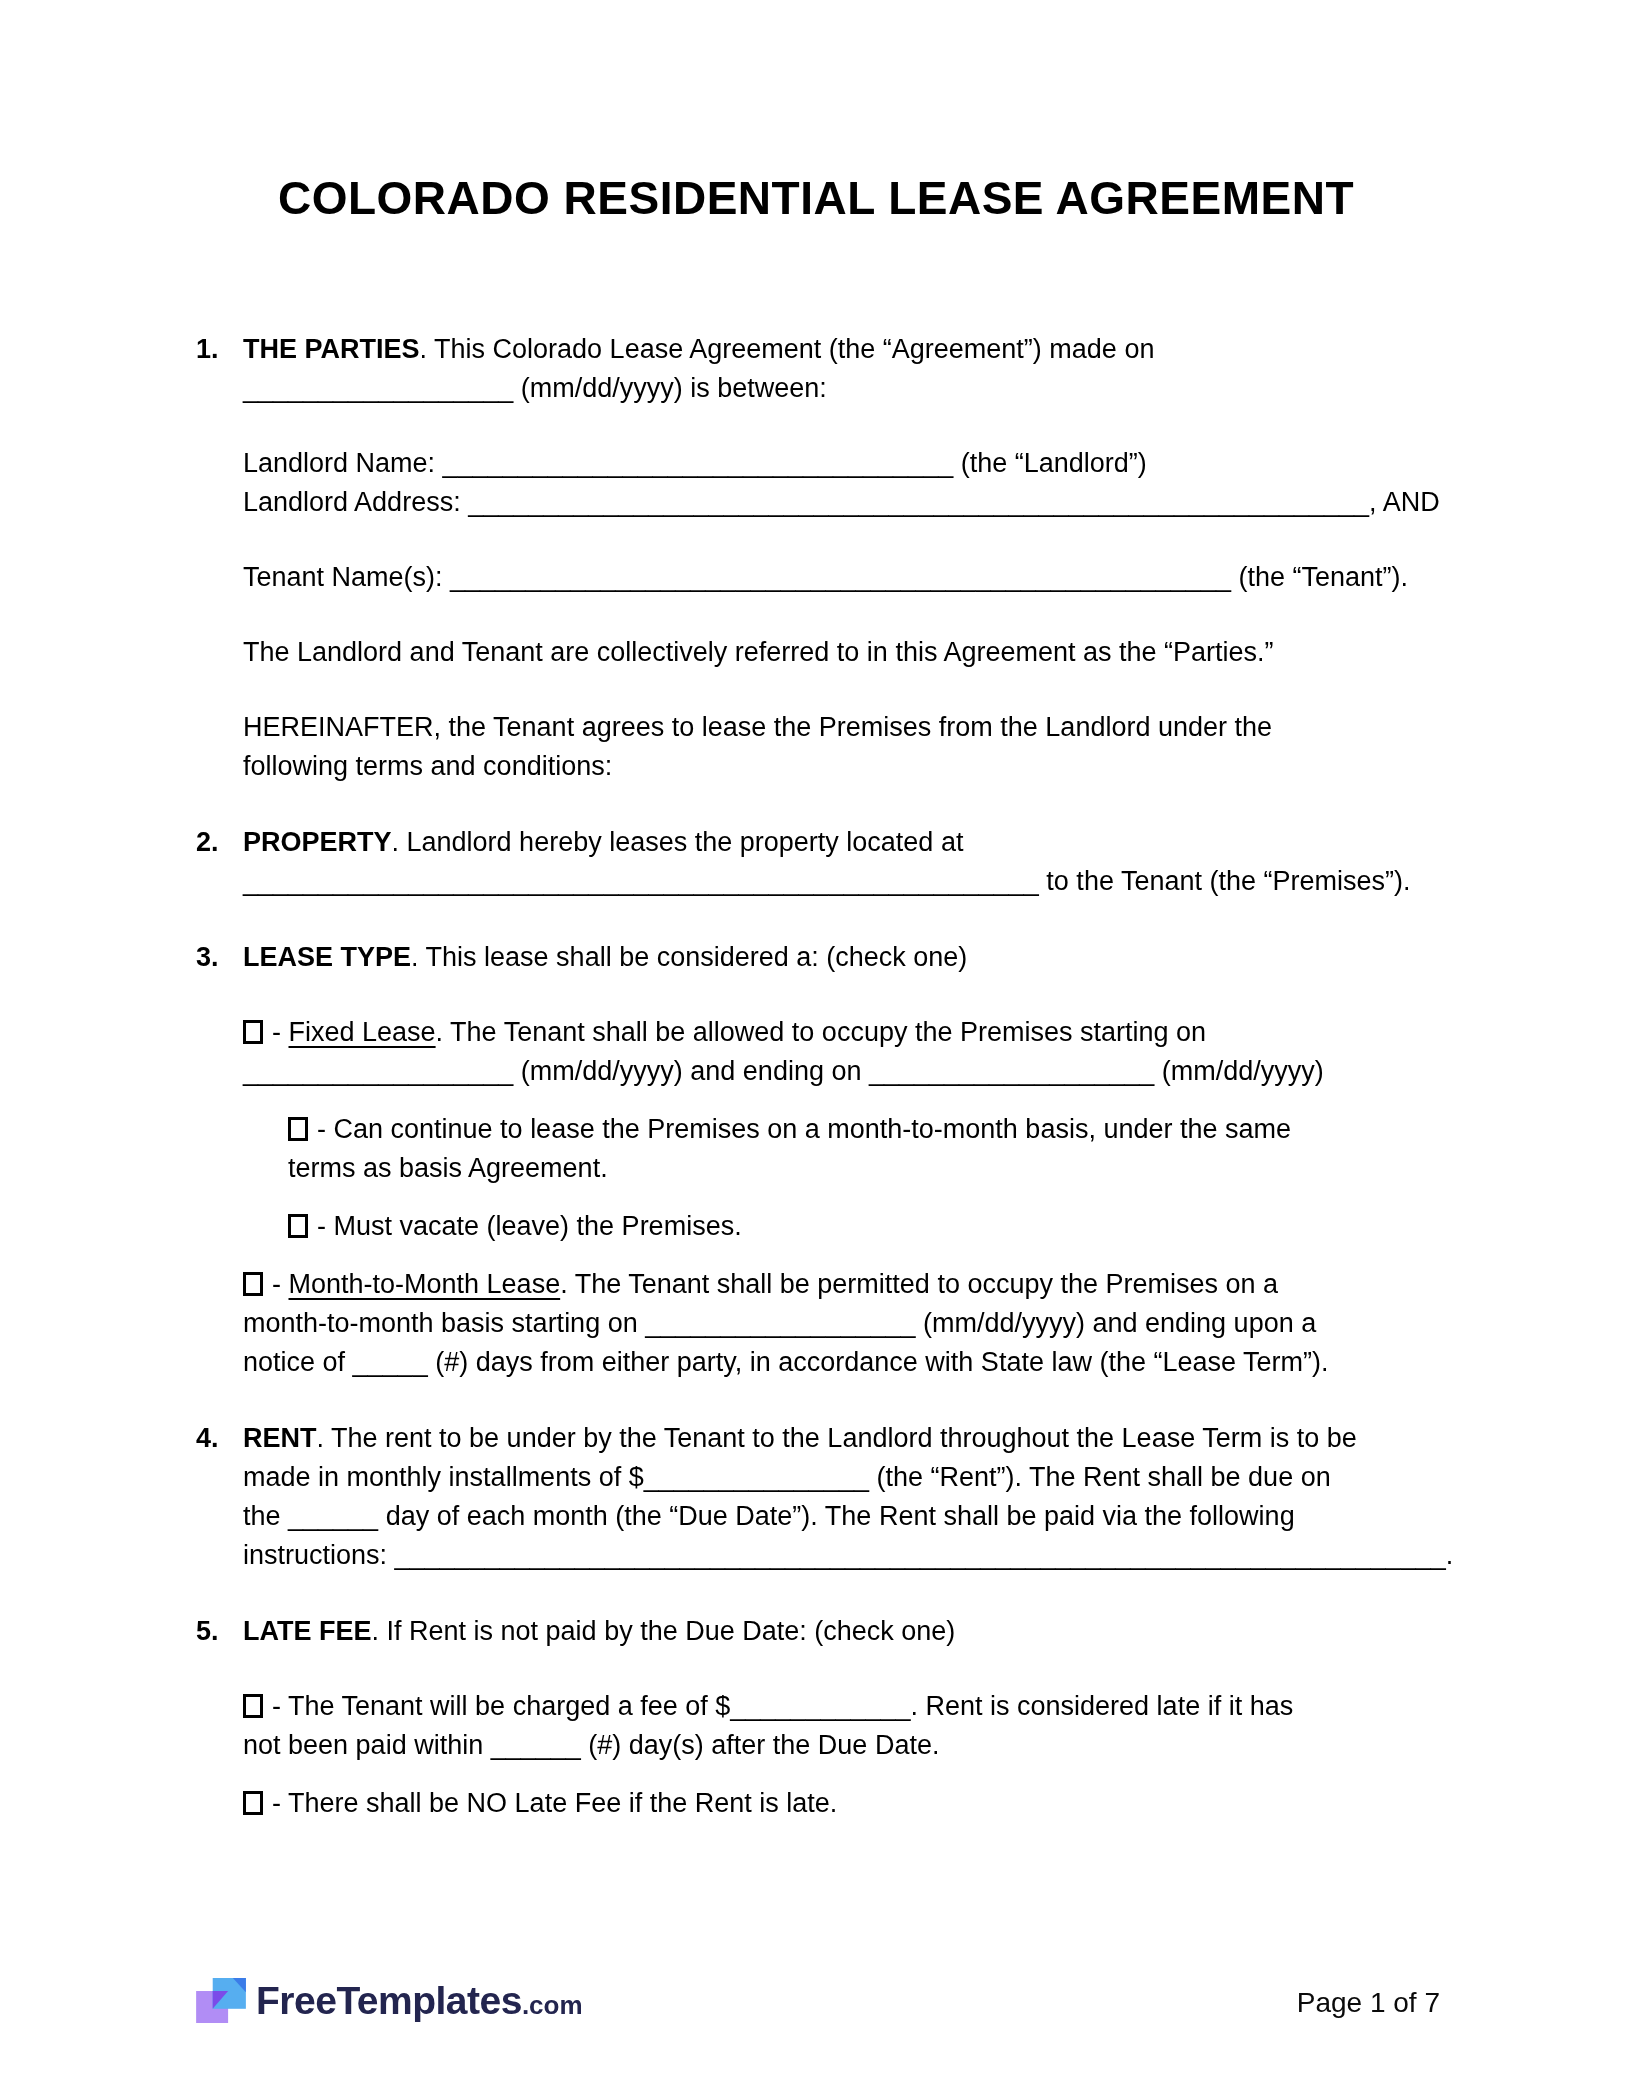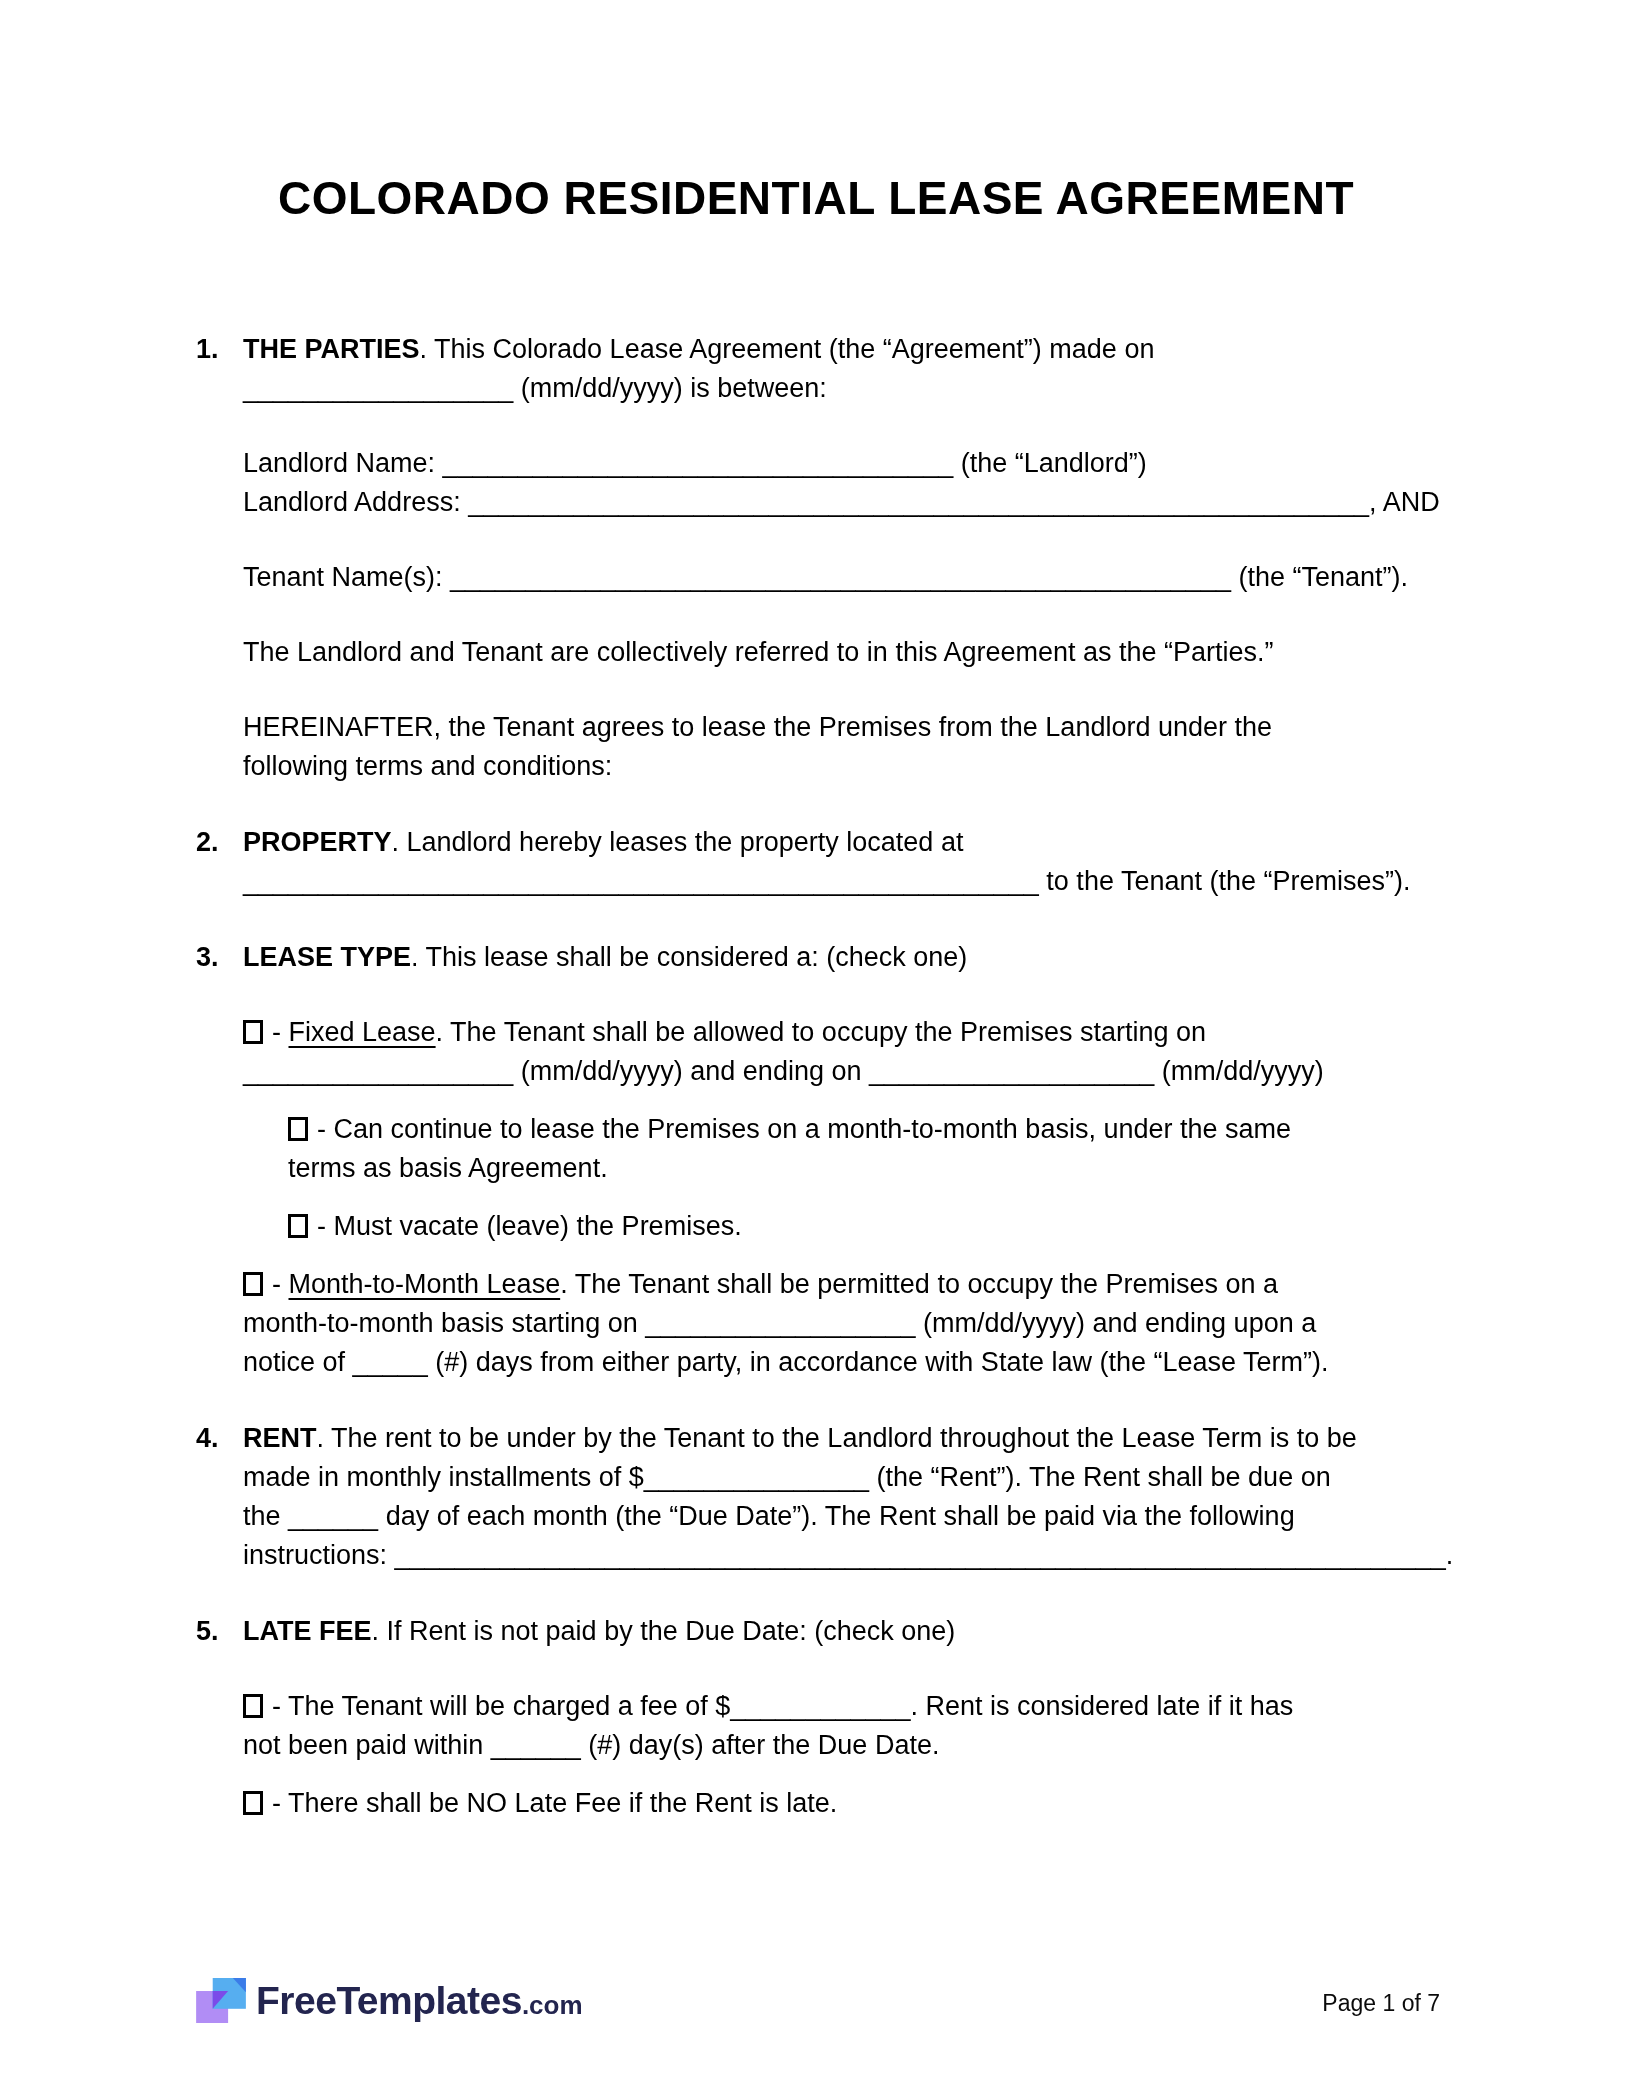--- a/index.html
+++ b/index.html
@@ -46,21 +46,21 @@
     position:absolute;
     left:196px; right:192px; top:1972px;
     display:flex;
     justify-content:space-between;
     align-items:flex-start;
   }
   .brand { display:flex; align-items:flex-start; }
   .brand svg { margin-top:6px; }
   .brand-text { margin-left:10px; margin-top:6px; font-weight:bold; font-size:39px; line-height:46px; letter-spacing:-0.5px; white-space:nowrap; }
   .brand-suffix { font-size:26px; letter-spacing:0;margin-top:48px; }
-  .page-num { margin-top:14px; font-size:23px; line-height:34px; color:#0a0a0a; white-space:nowrap; }
+  .page-num { margin-top:14px; font-size:28px; line-height:34px; color:#0a0a0a; white-space:nowrap; }
 </style>
 </head>
 <body>
 
 <div class="page">
   <div class="doc-title">COLORADO RESIDENTIAL LEASE AGREEMENT</div>
 
   <div class="content">
 
     <div class="section first">

